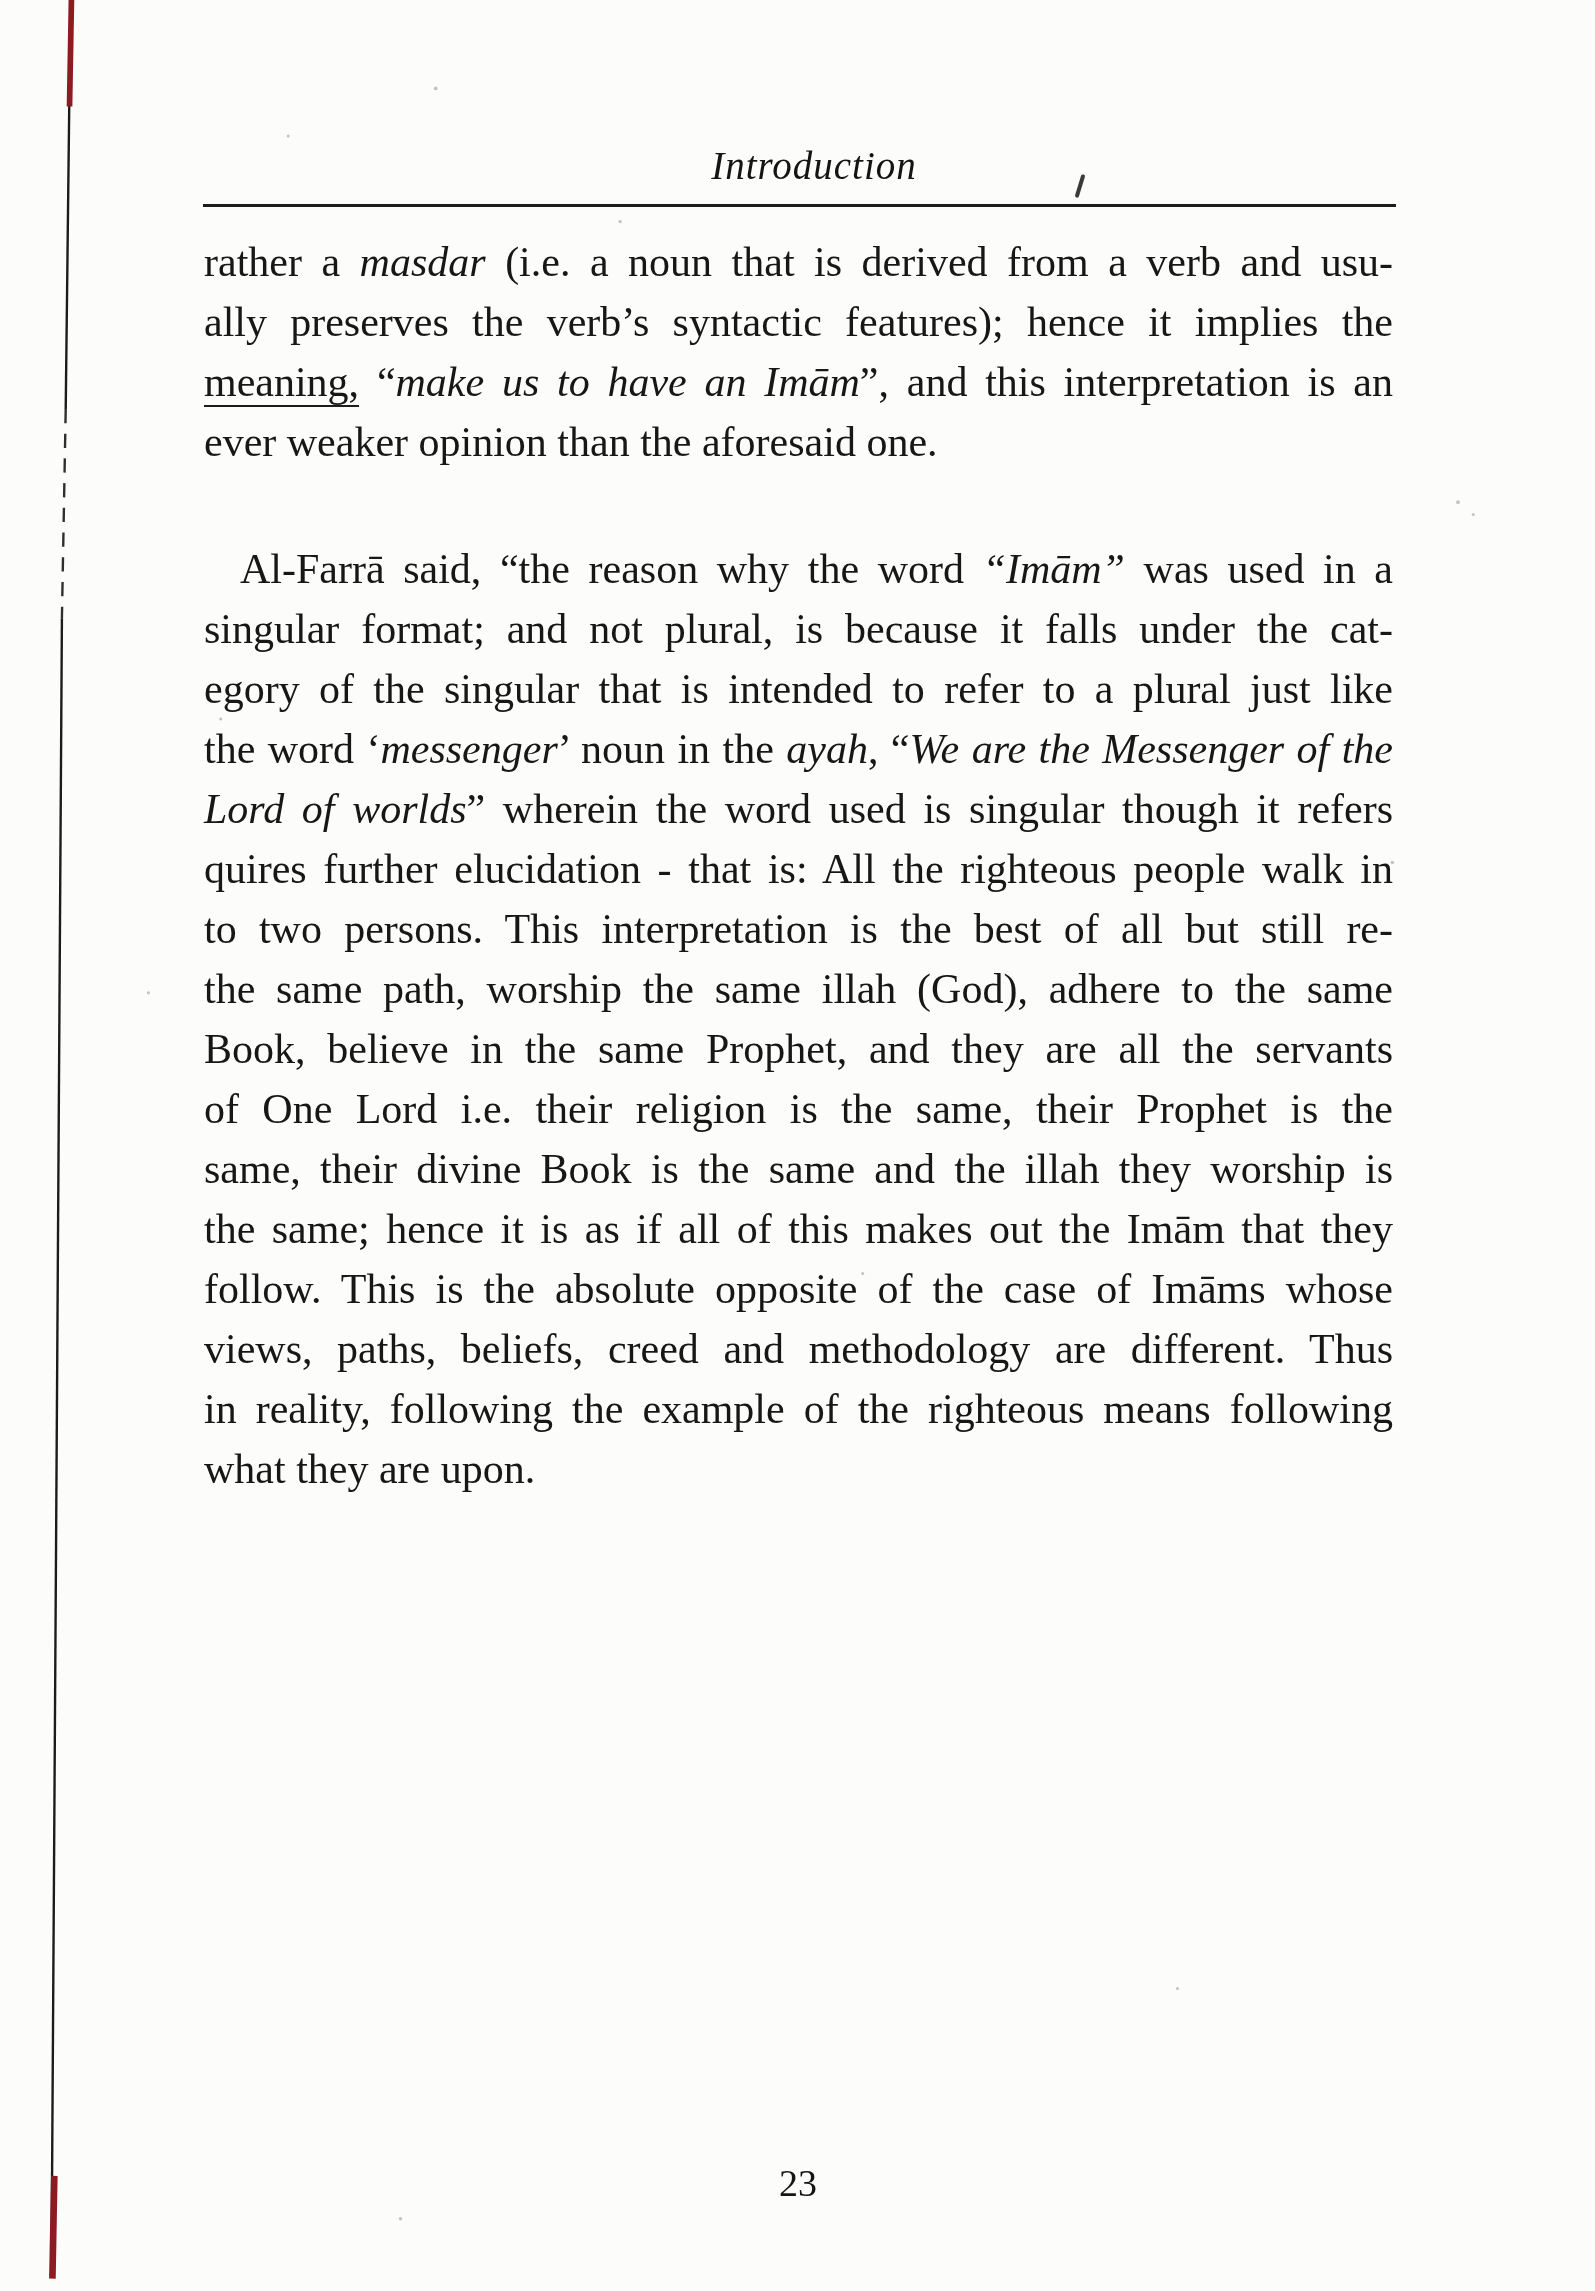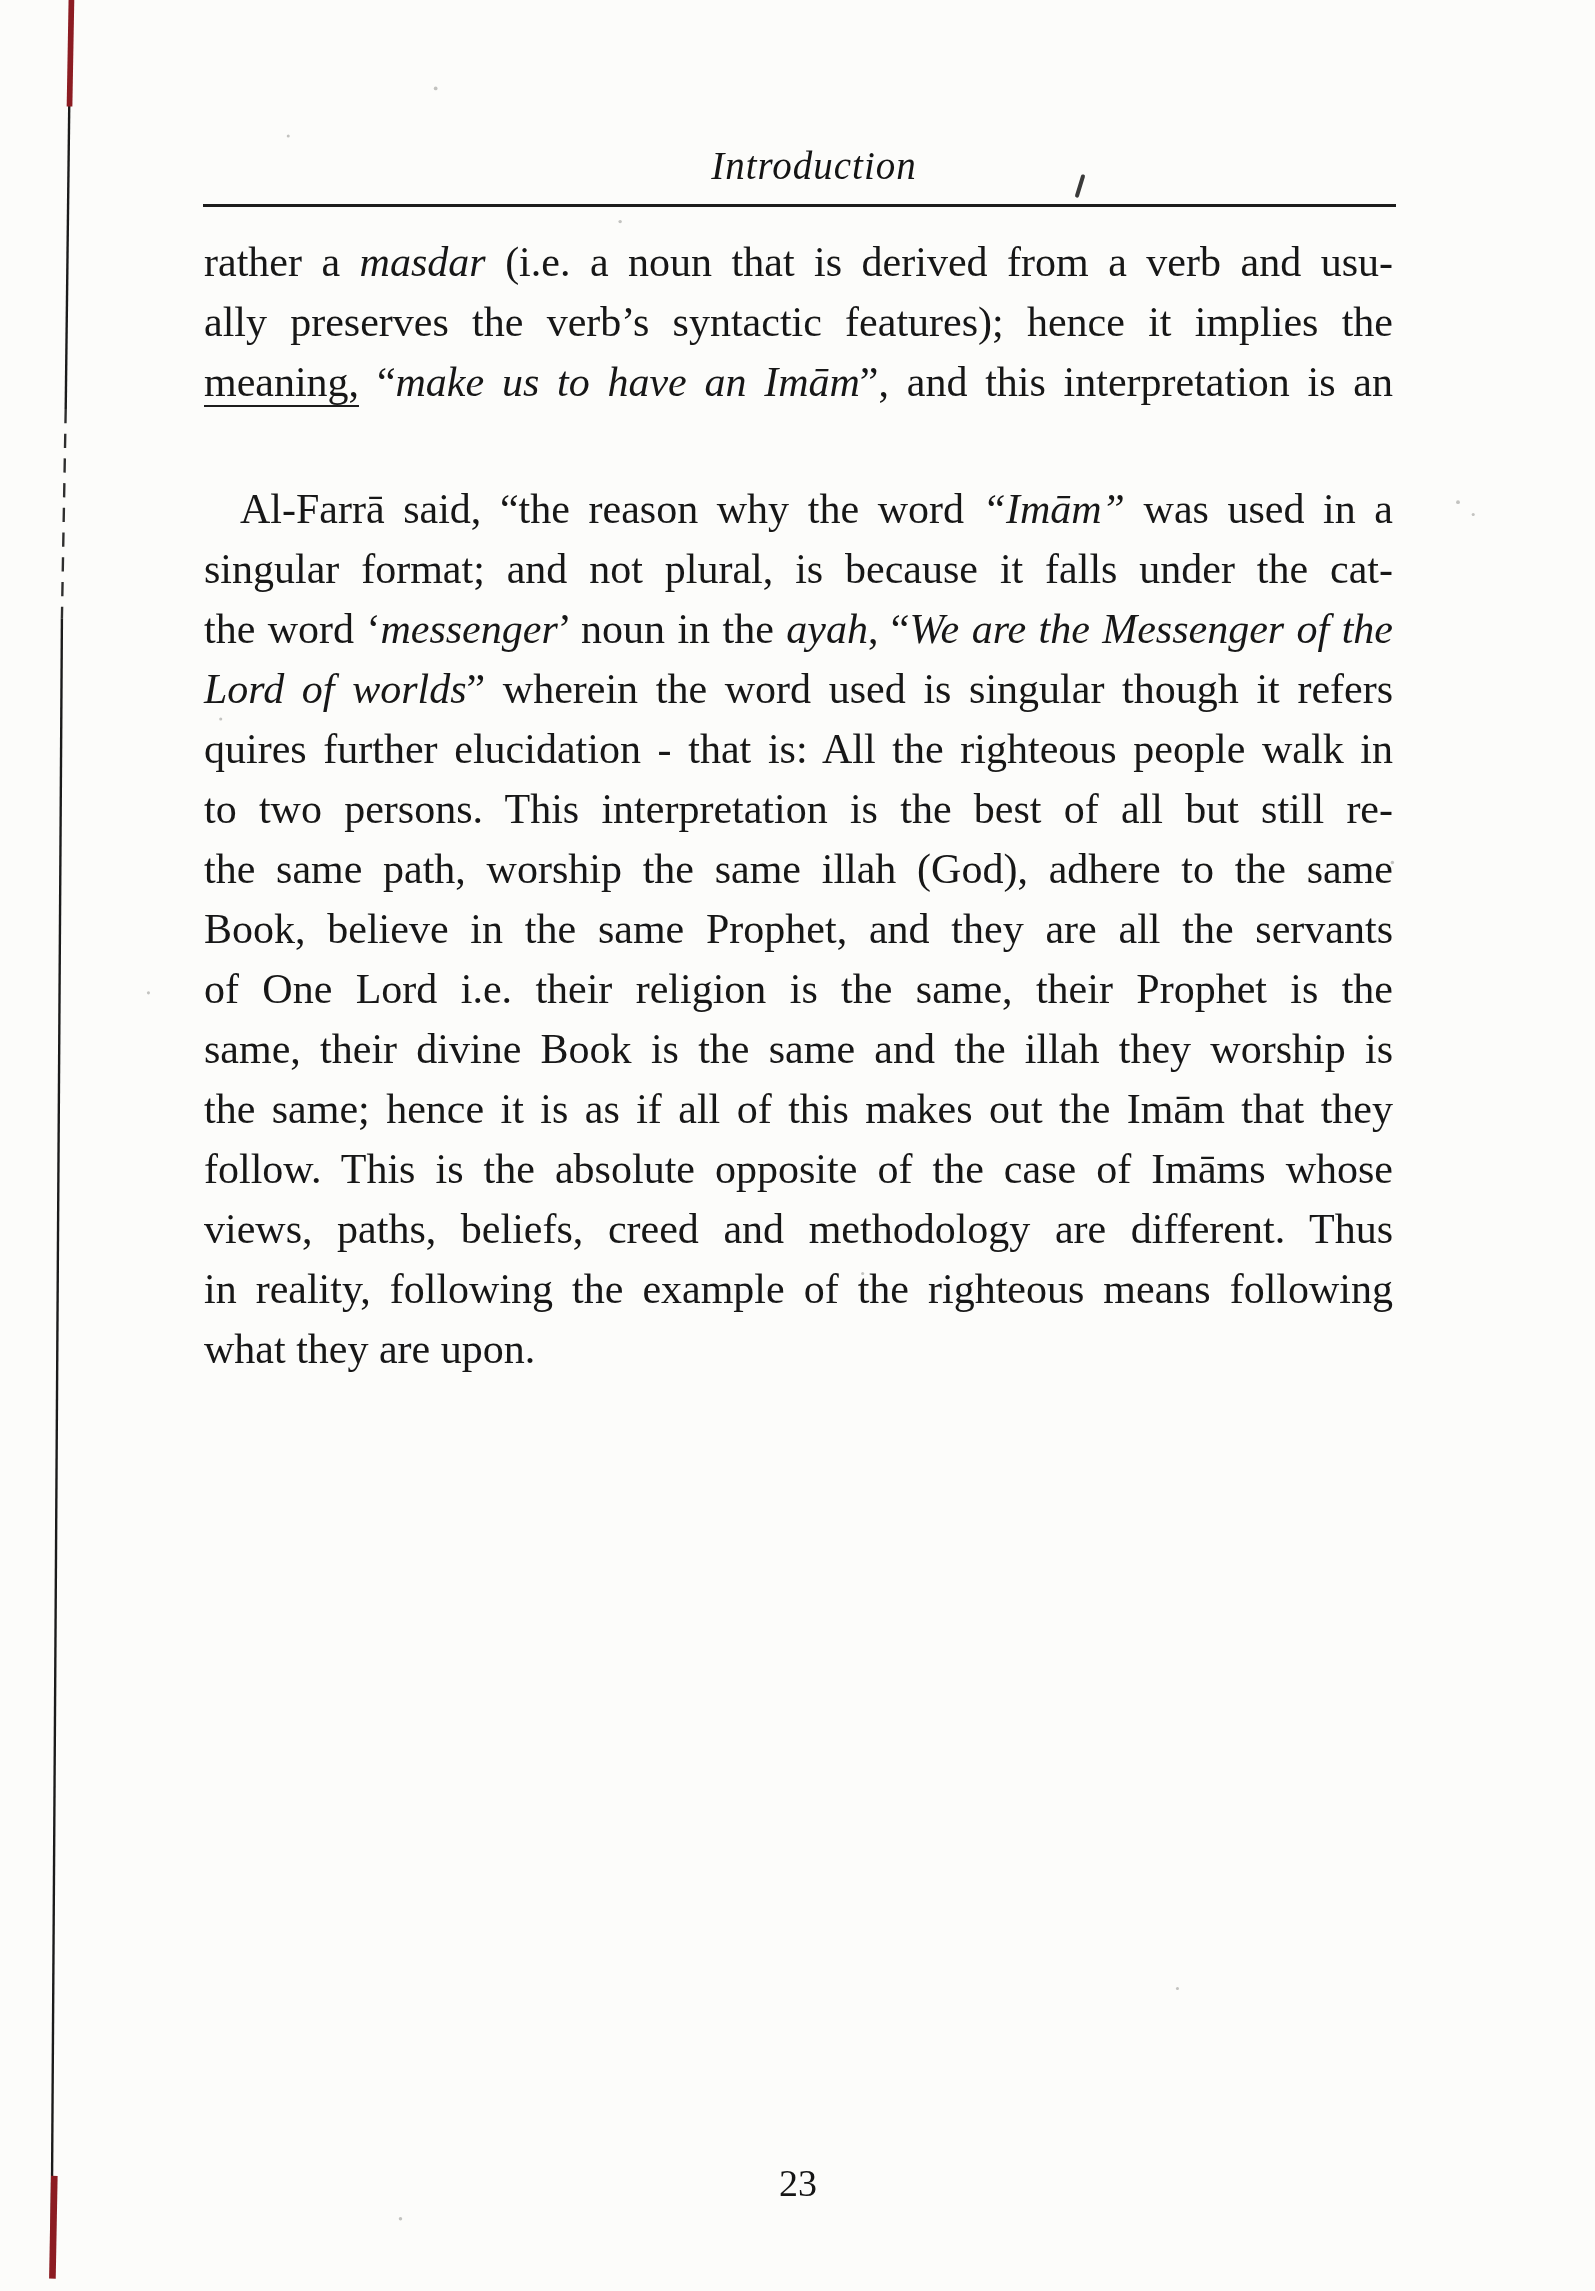--- a/index.html
+++ b/index.html
@@ -97,24 +97,26 @@
 
   <div class="stray-mark"></div>
 
   <div class="header-rule"></div>
 
   <div class="body-text">
       <div class="para">
         <div class="line"><span>rather a </span><span class="i">masdar</span><span> (i.e. a noun that is derived from a verb and usu-</span></div>
         <div class="line"><span>ally preserves the verb’s syntactic features); hence it implies the</span></div>
         <div class="line"><span class="u">meaning,</span><span> “</span><span class="i">make us to have an Imām</span><span>”, and this interpretation is an</span></div>
+        <div class="line last"><span>ever weaker opinion than the aforesaid one.</span></div>
       </div>
       <div class="para indent">
         <div class="line"><span>Al-Farrā said, “the reason why the word </span><span class="i">“Imām”</span><span> was used in a</span></div>
         <div class="line"><span>singular format; and not plural, is because it falls under the cat-</span></div>
+        <div class="line"><span>egory of the singular that is intended to refer to a plural just like</span></div>
         <div class="line"><span>the word ‘</span><span class="i">messenger</span><span>’ noun in the </span><span class="i">ayah</span><span>, “</span><span class="i">We are the Messenger of the</span></div>
         <div class="line"><span class="i">Lord of worlds</span><span>” wherein the word used is singular though it refers</span></div>
         <div class="line"><span>quires further elucidation - that is: All the righteous people walk in</span></div>
         <div class="line"><span>to two persons.  This interpretation is the best of all but still re-</span></div>
         <div class="line"><span>the same path, worship the same illah (God), adhere to the same</span></div>
         <div class="line"><span>Book, believe in the same Prophet, and they are all the servants</span></div>
         <div class="line"><span>of One Lord i.e. their religion is the same, their Prophet is the</span></div>
         <div class="line"><span>same, their divine Book is the same and the illah they worship is</span></div>
         <div class="line"><span>the same; hence it is as if all of this makes out the Imām that they</span></div>
         <div class="line"><span>follow. This is the absolute opposite of the case of Imāms whose</span></div>

